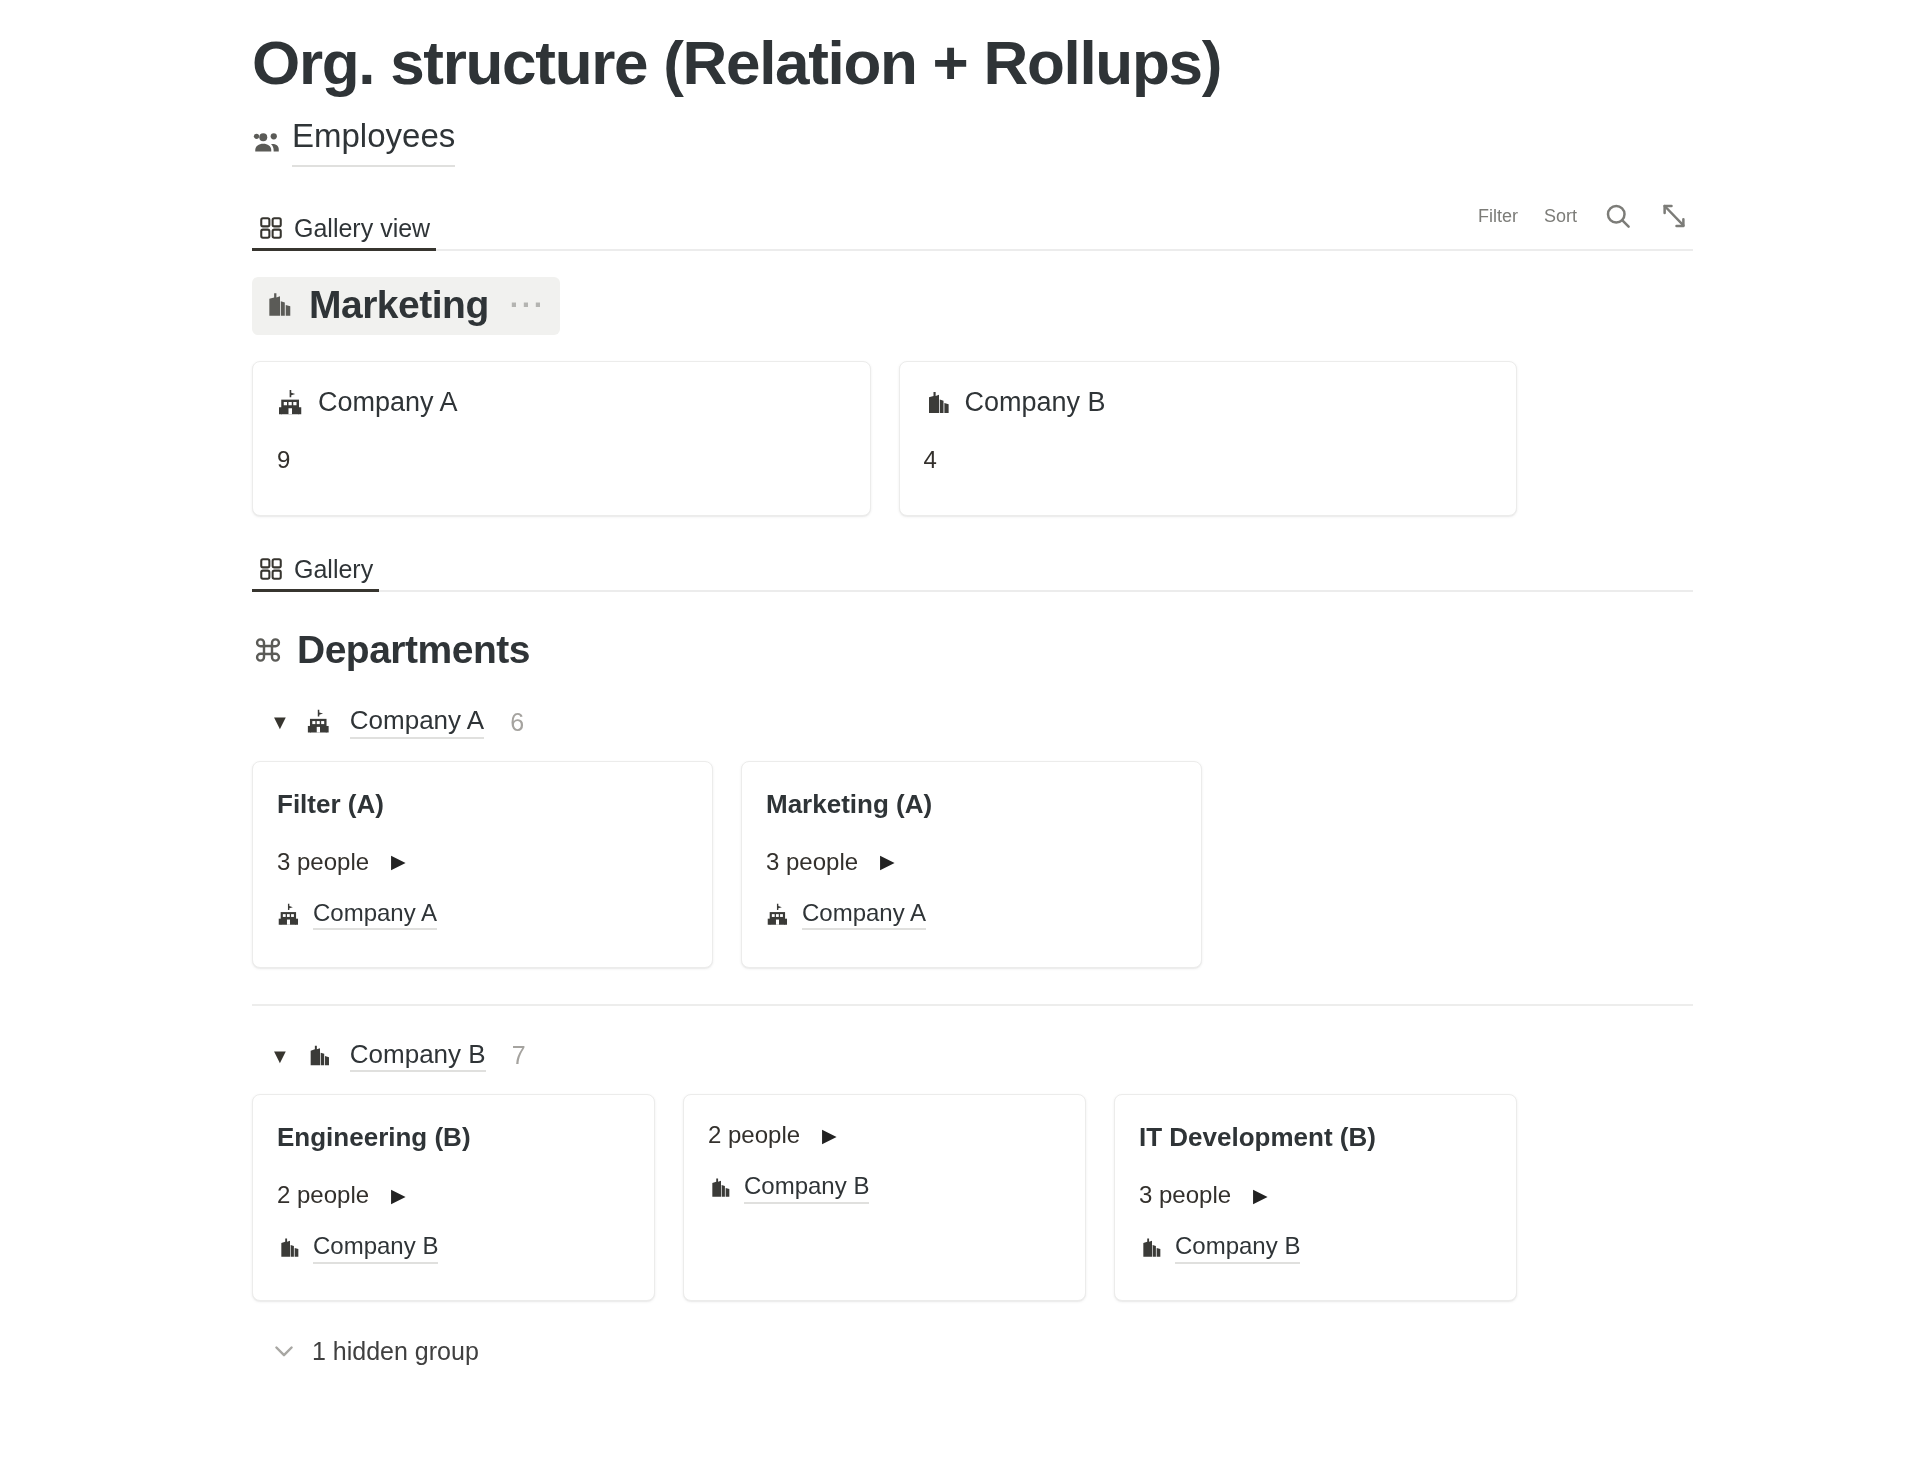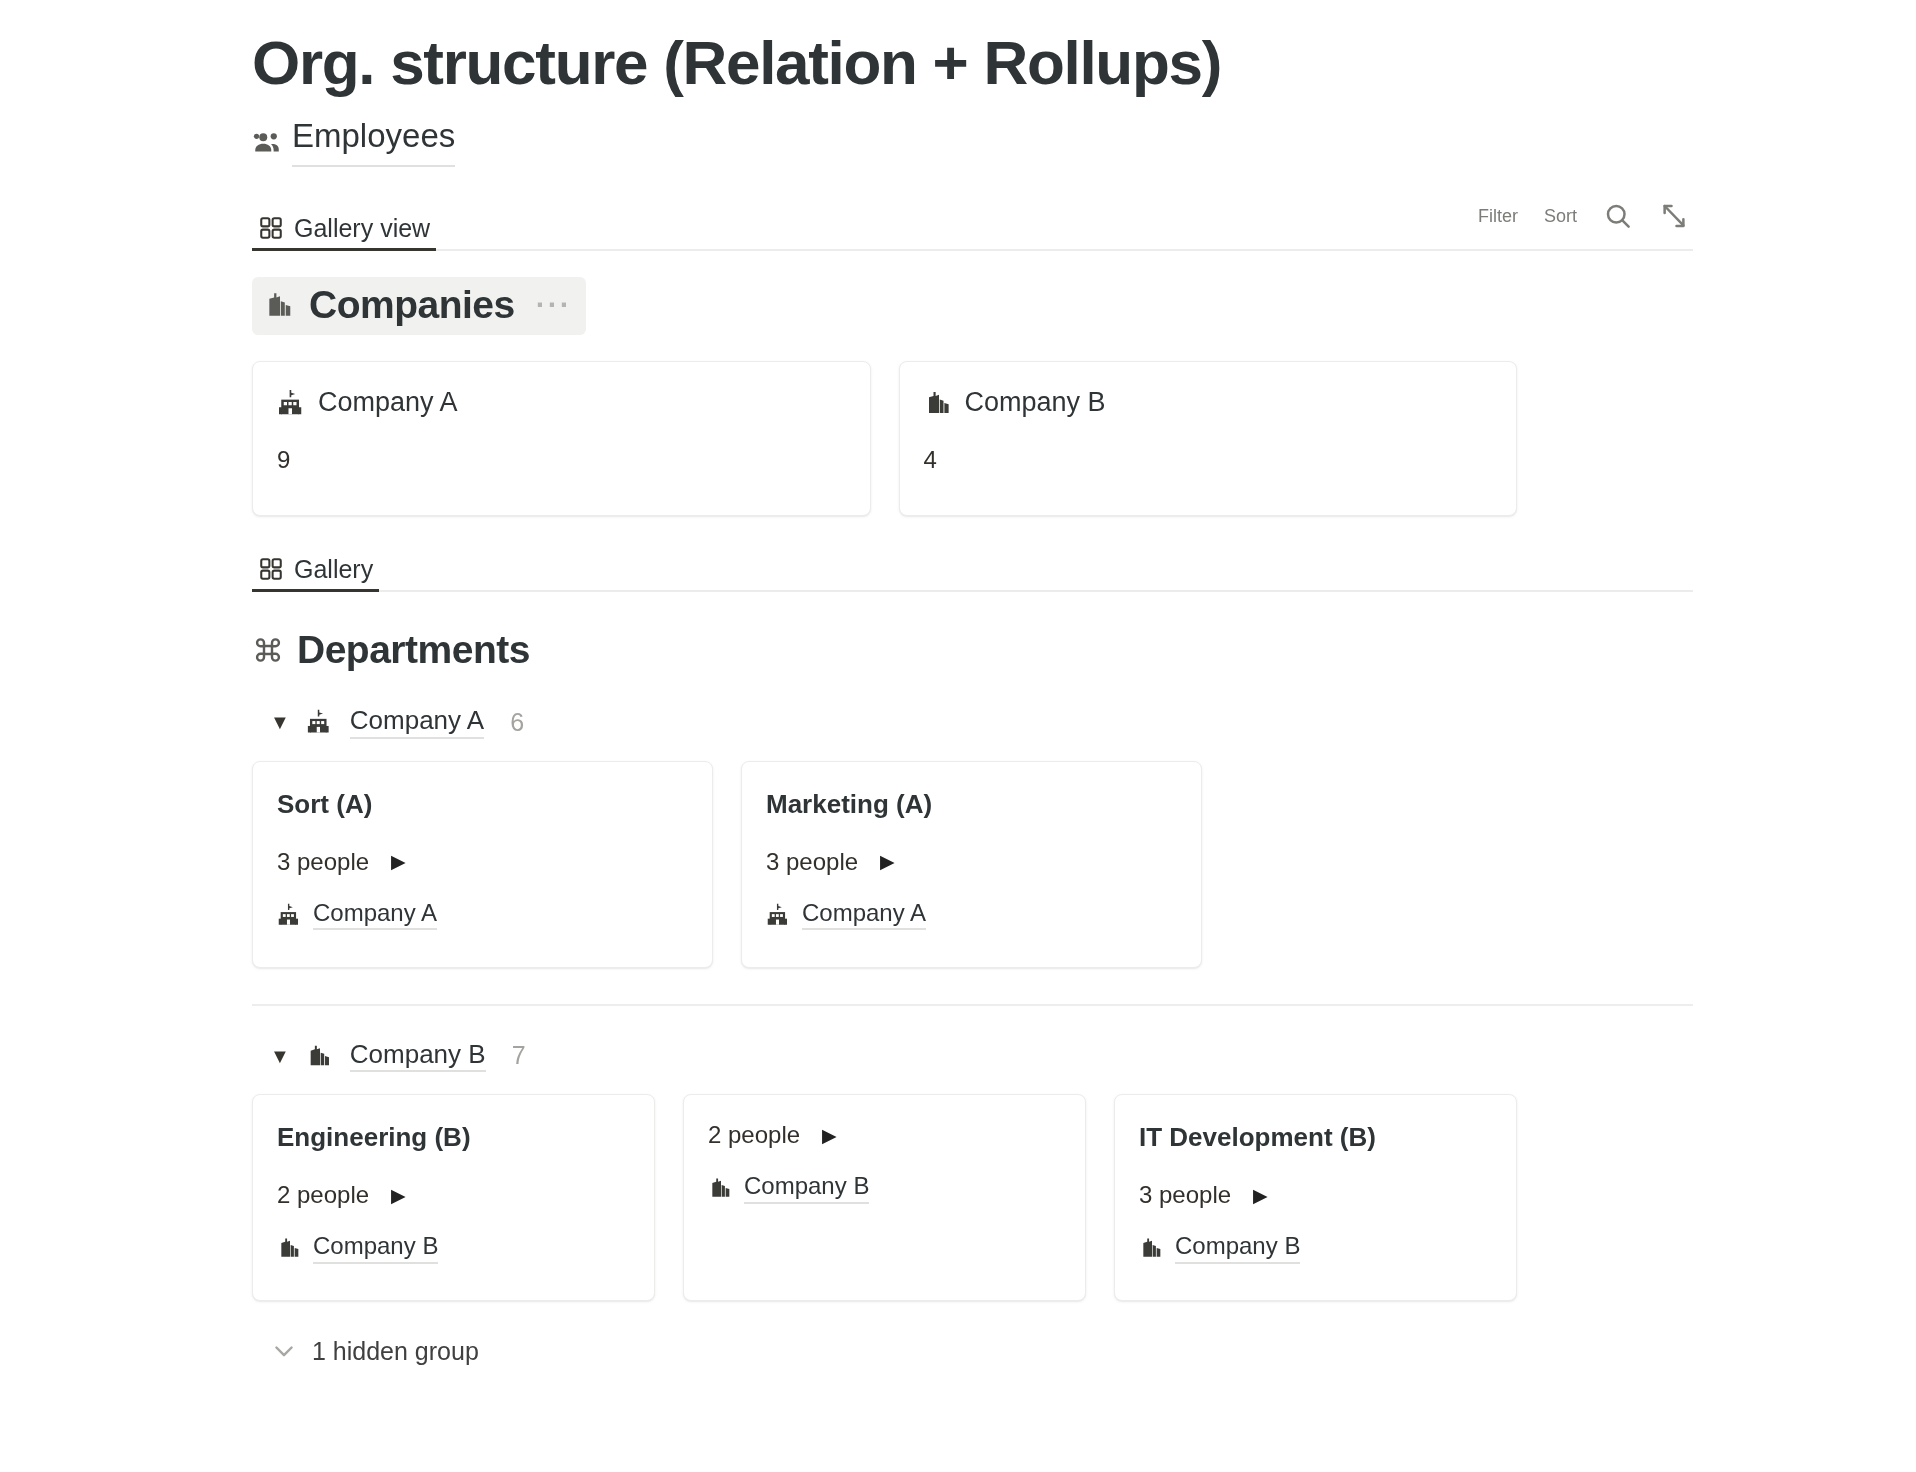--- a/index.html
+++ b/index.html
@@ -304,21 +304,21 @@
 
   
   <div class="section-heading highlight">
     <span class="icon">
       <svg width="32" height="32" viewBox="0 0 24 24" fill="#5b5b57">
         <path d="M4 20V7.4l3.6-1.1V3.2h1.7v3.1L12 5.4V20z"></path>
         <path d="M12.6 20V9.2l3 .9V20z"></path>
         <path d="M16.3 20v-8l3.4 1V20z"></path>
       </svg>
     </span>
-    <span>Companies</span>
+    <span>Marketing</span>
     <span class="heading-dots">···</span>
   </div>
 
   
   <div class="card-grid">
     <div class="card company-card">
       <div class="c-title">
         <span class="icon">
           <svg width="30" height="30" viewBox="0 0 24 24" fill="#3b3b38">
             <path d="M11.4 1.6v2.2l3.2 1-3.2 1v1.5h-1.3V1.6z"></path>
@@ -398,21 +398,21 @@
         <rect x="1.6" y="15.4" width="2.4" height="5.6"></rect>
         <rect x="17" y="15.4" width="2.4" height="5.6"></rect>
       </svg>
     </span>
     <span class="g-label">Company A</span>
     <span class="g-count">6</span>
   </div>
 
   <div class="card-grid">
     <div class="card dept-card">
-      <div class="d-title">Sort (A)</div>
+      <div class="d-title">Filter (A)</div>
       <div class="d-people">
         <span>3 people</span>
         <span class="play">▶</span>
       </div>
       <div class="d-relation">
         <span class="icon">
           <svg width="26" height="26" viewBox="0 0 24 24" fill="#3b3b38">
             <path d="M11.4 1.6v2.2l3.2 1-3.2 1v1.5h-1.3V1.6z"></path>
             <path d="M3.4 9.3h14.2V21H3.4z"></path>
             <rect x="5.4" y="11.2" width="2.6" height="2.6" fill="#fff"></rect>

